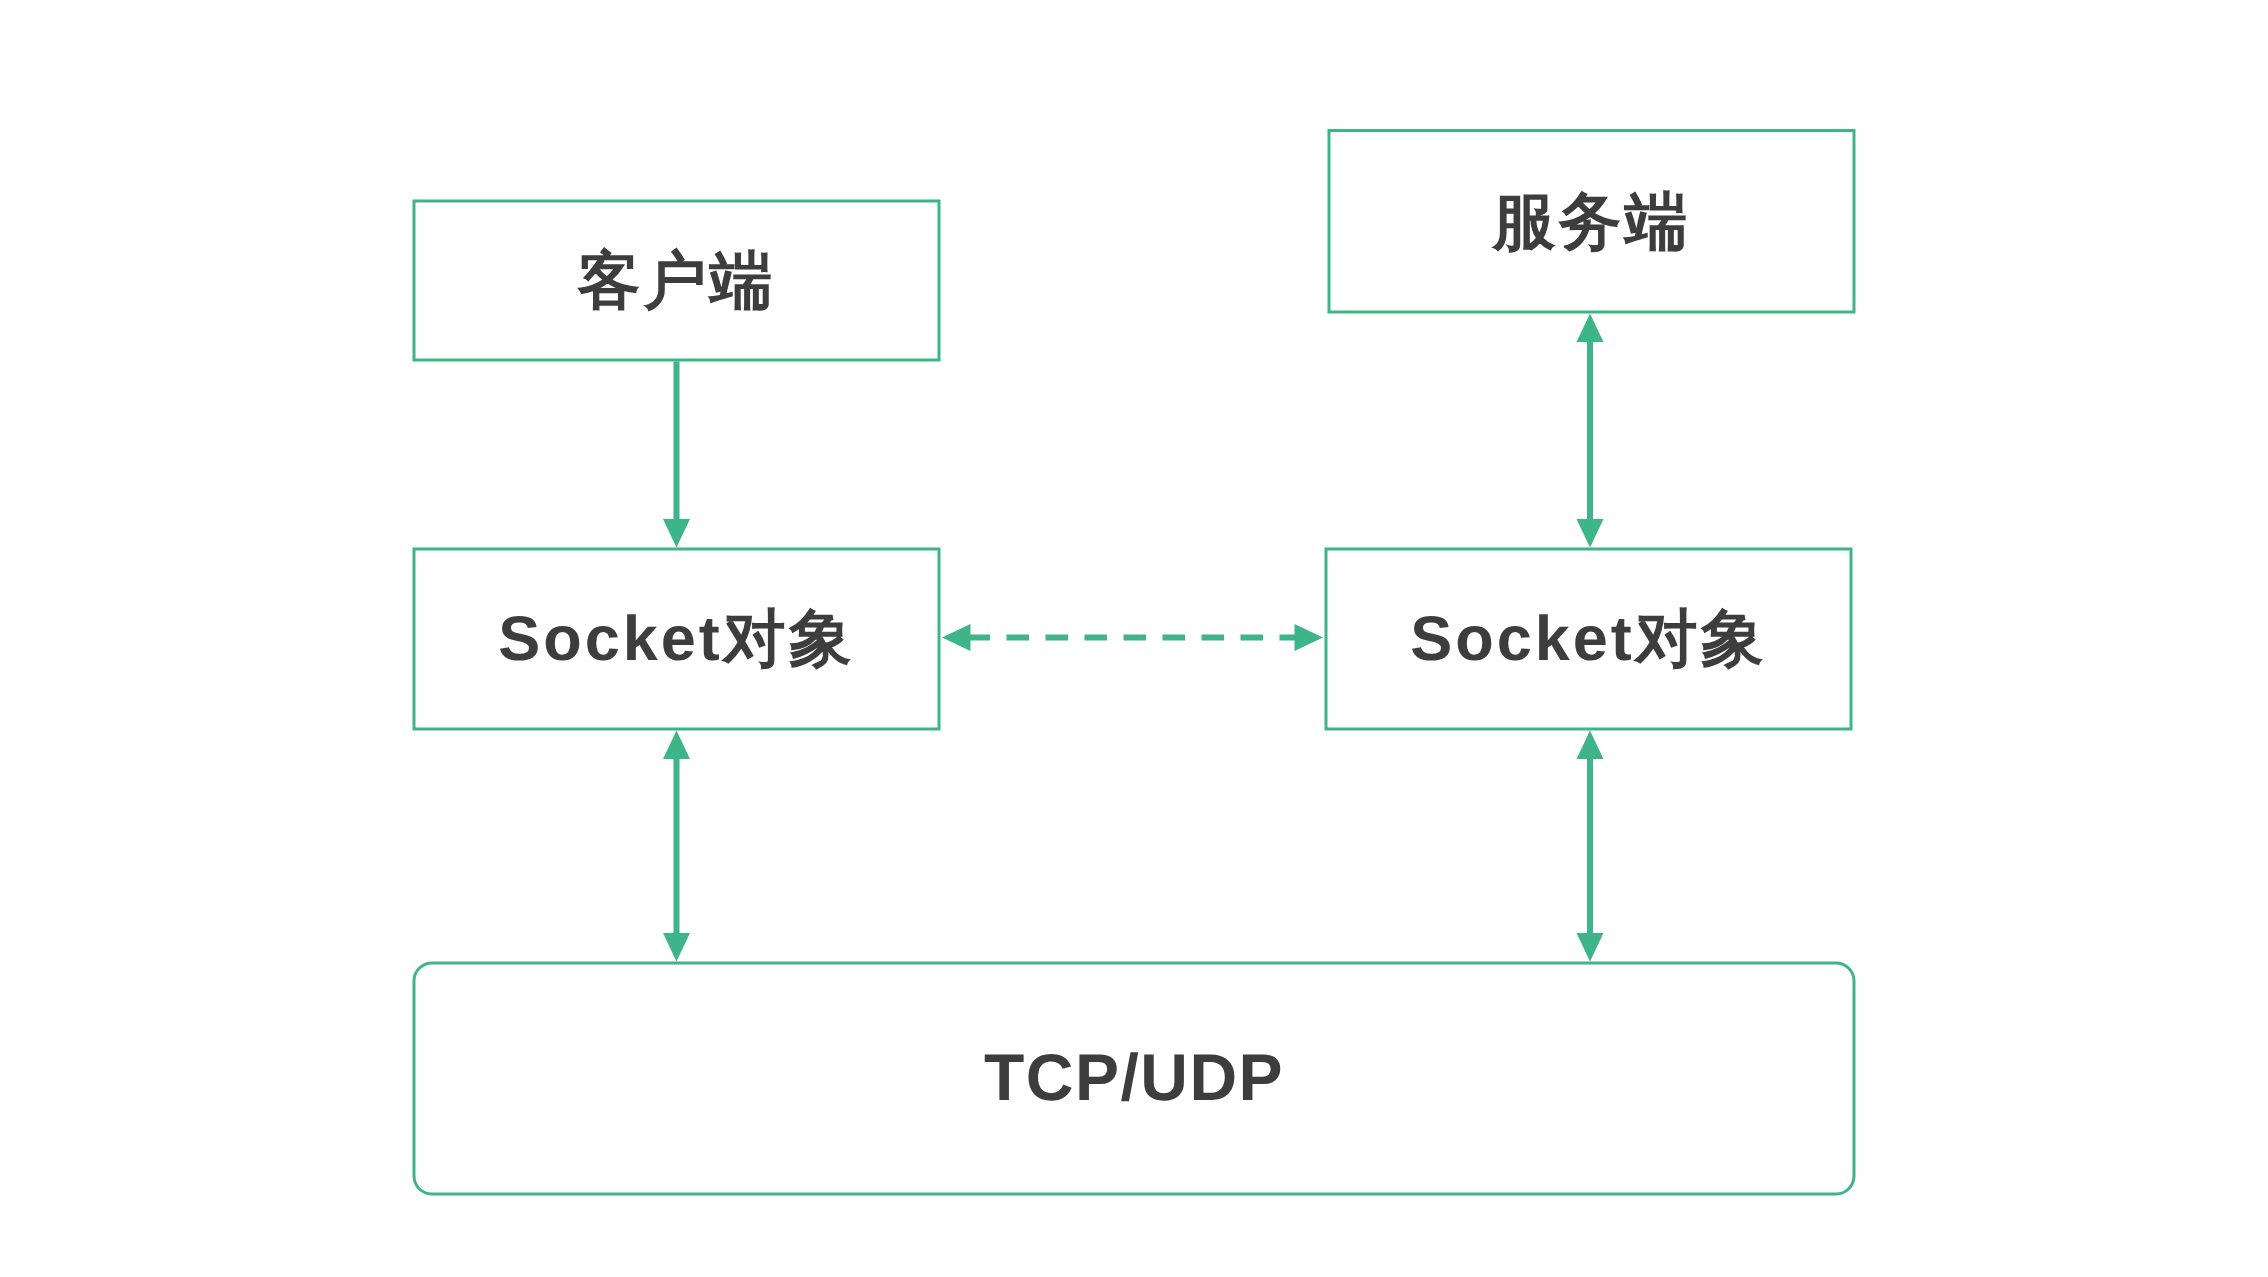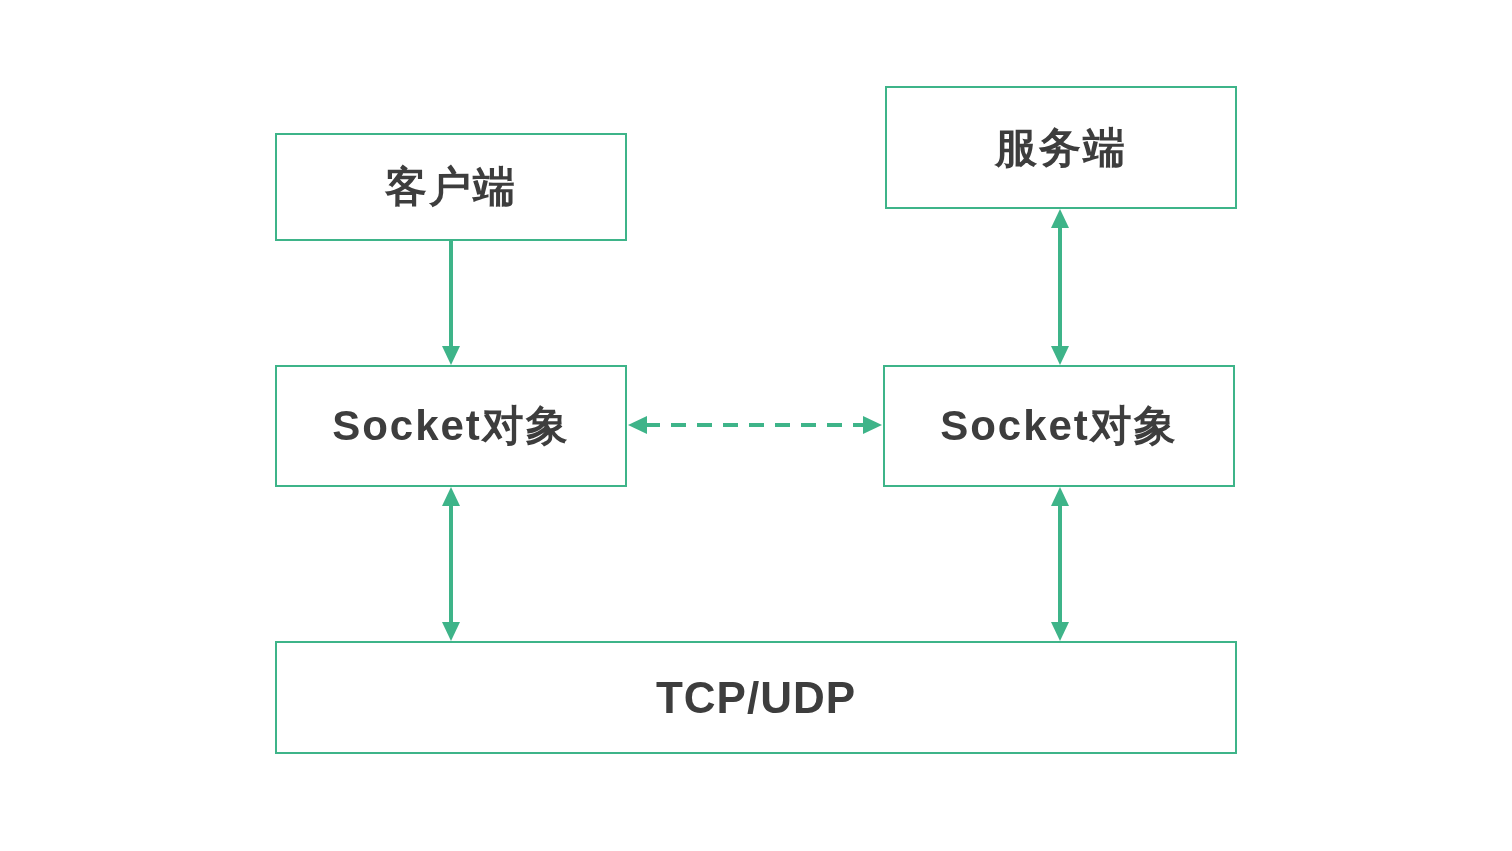--- a/index.html
+++ b/index.html
@@ -29,21 +29,21 @@
     justify-content: center;
     color: var(--text-dark);
     font-weight: 700;
     font-size: 42px;
     letter-spacing: 2px;
   }
   .box-client  { left: 275px; top:  86px; width: 352px; height: 108px; margin-top: 47px; }
   .box-server  { left: 885px; top:  86px; width: 352px; height: 123px; }
   .box-socket-left  { left: 275px; top: 365px; width: 352px; height: 122px; }
   .box-socket-right { left: 883px; top: 365px; width: 352px; height: 122px; }
-  .box-transport    { left: 275px; top: 641px; width: 962px; height: 113px; font-size: 44px; letter-spacing: 1px; }
+  .box-transport    { left: 275px; top: 641px; width: 962px; height: 156px; font-size: 44px; letter-spacing: 1px; border-radius: 13px; }
   svg.connectors {
     position: absolute;
     left: 0; top: 0;
     width: 1512px; height: 851px;
     pointer-events: none;
   }
   svg.connectors line { stroke: var(--accent-green); stroke-width: 4; }
   svg.connectors line.dashed { stroke-dasharray: 15 11; }
   svg.connectors polygon { fill: var(--accent-green); }
   .watermark-pill {

